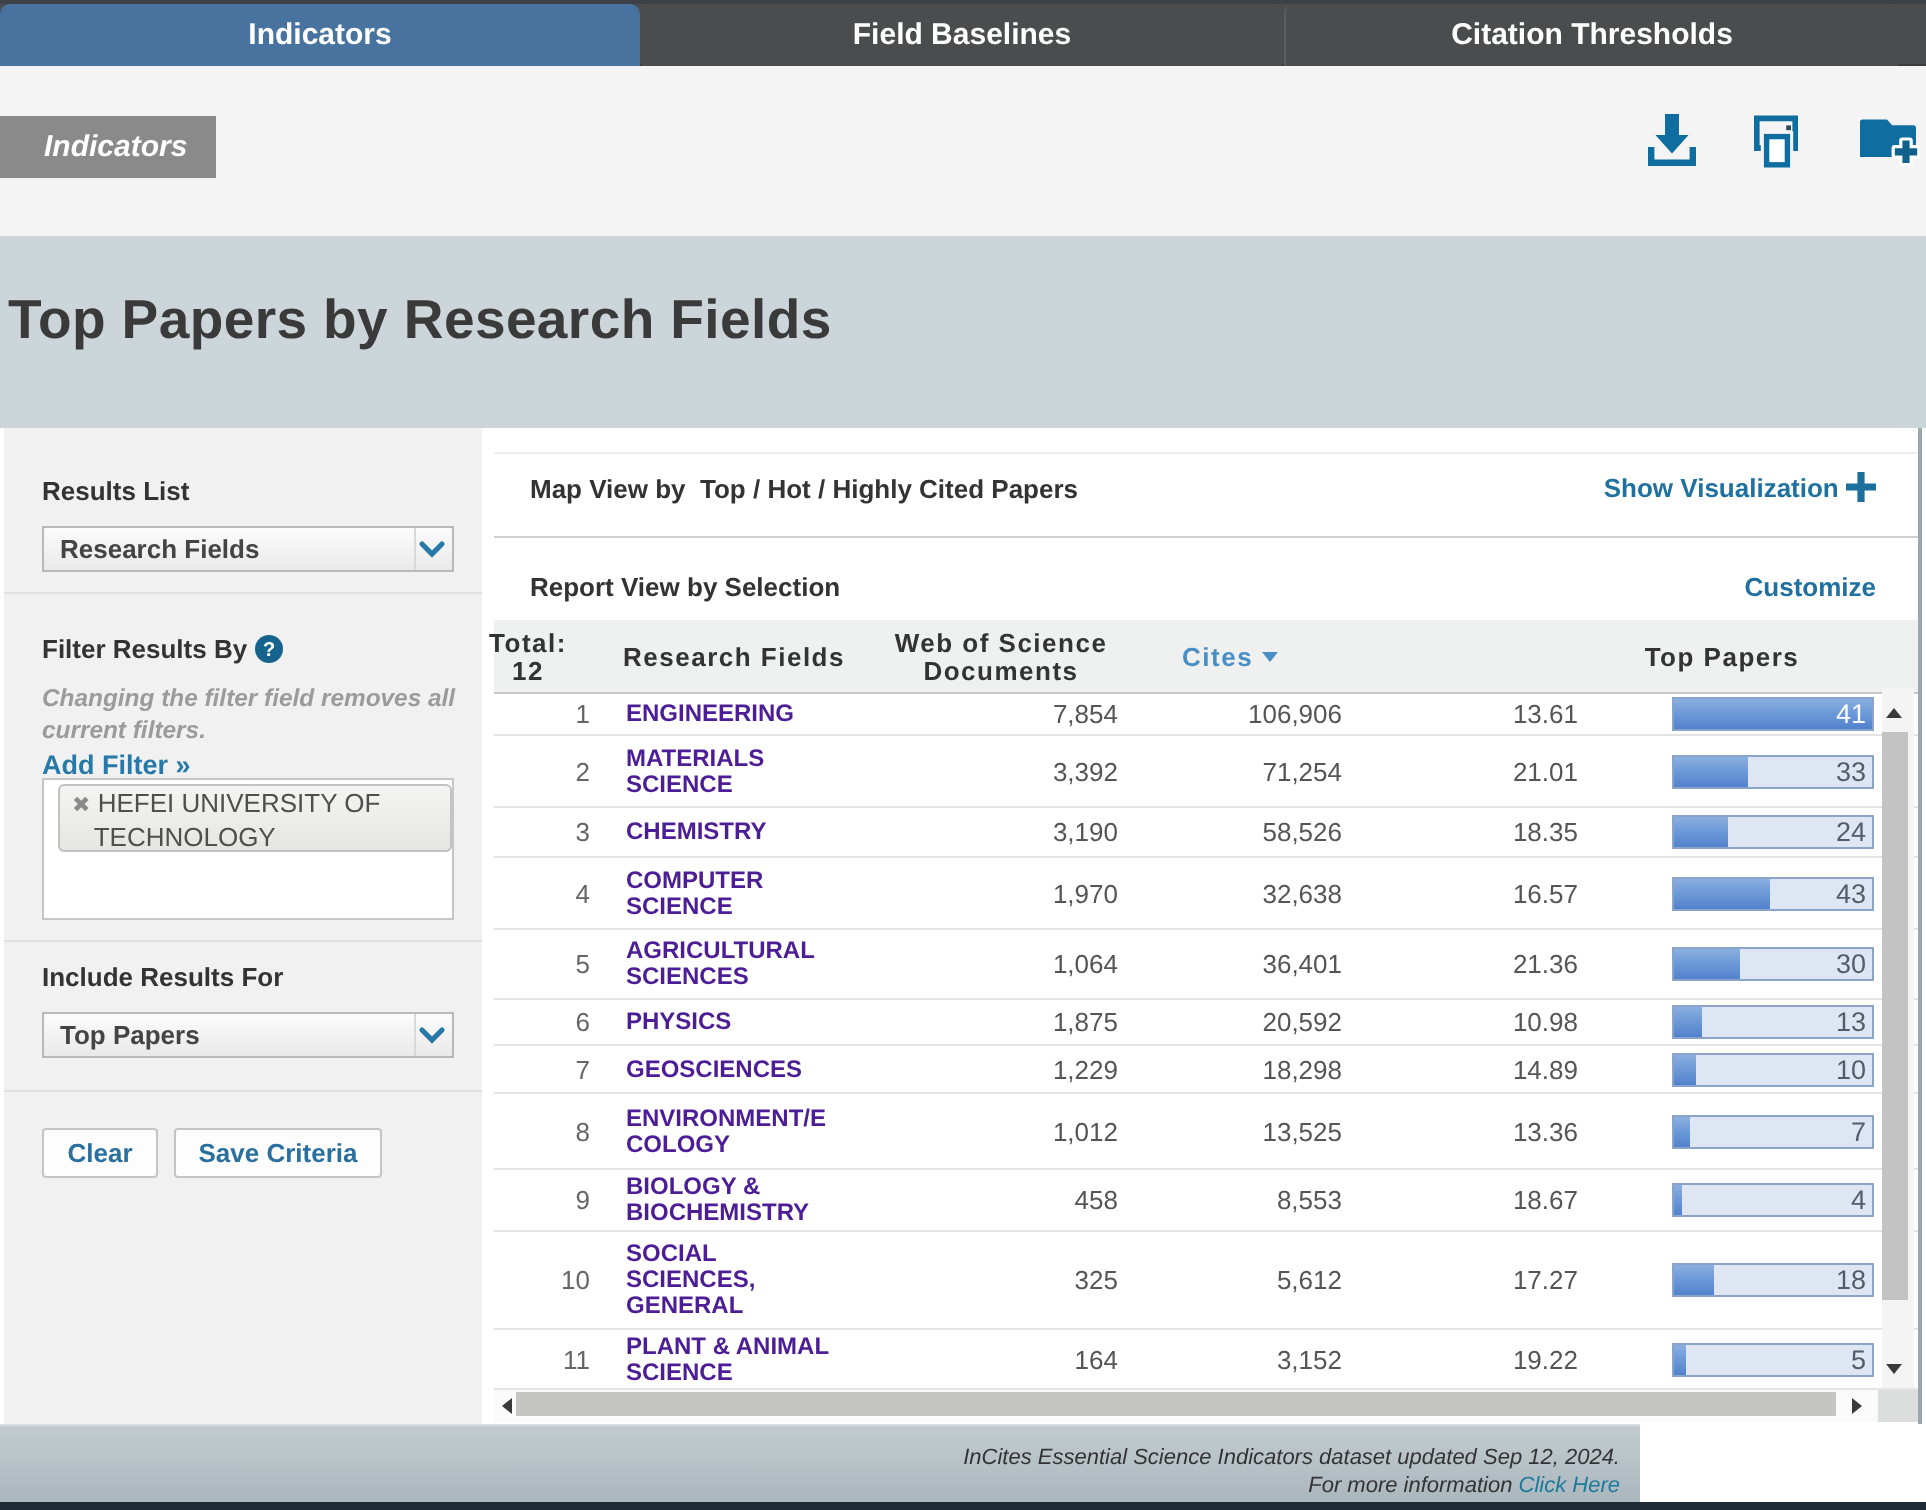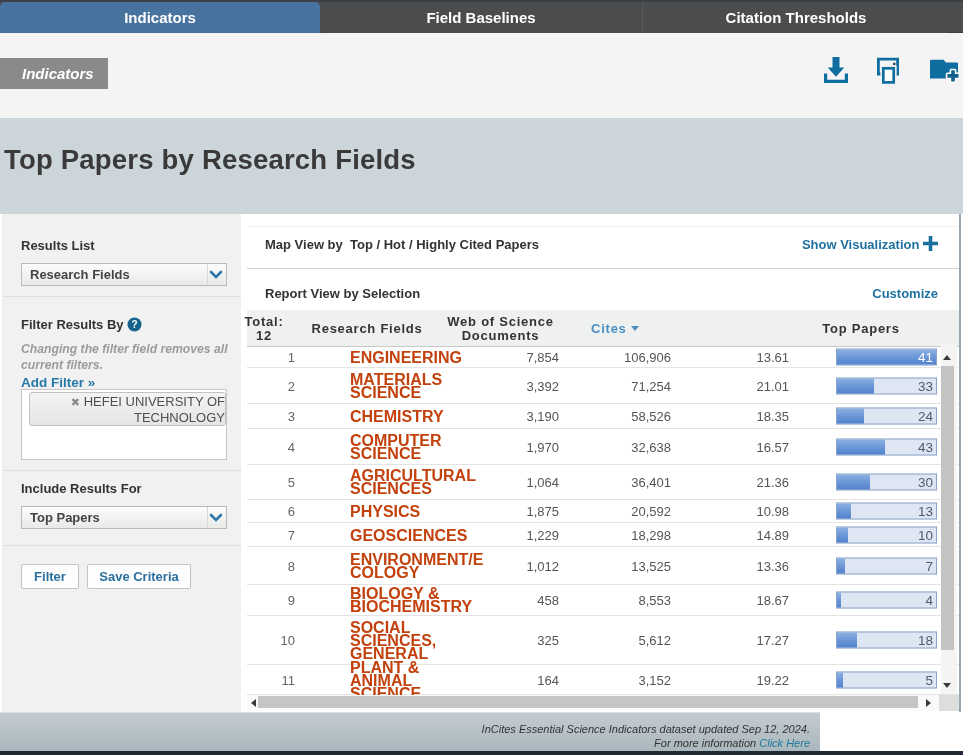--- a/index.html
+++ b/index.html
@@ -19,41 +19,41 @@
 
 #leftpanel { left:2px; top:214px; width:239px; height:499px; background:#f0f1f0; }
 .lp-label { position:absolute; left:19px; font-size:13px; font-weight:bold; color:#333; }
 .dd { position:absolute; left:19px; width:206px; height:23px; border:1px solid #b9b9b9; background:linear-gradient(#fcfcfc,#e9e9e9); font-size:13px; font-weight:bold; color:#444; line-height:21px; padding-left:8px; }
 .dd .chev { position:absolute; right:2px; top:4px; }
 .dd::before { content:""; position:absolute; right:18px; top:0; width:1px; height:21px; background:#d9d9d9; }
 .sep { position:absolute; left:0; width:239px; height:0; border-top:1px solid #e0e0dd; }
 #filterhelp { position:absolute; left:19px; top:127px; width:215px; font-size:12.2px; font-style:italic; font-weight:bold; color:#9b9b9b; line-height:16px; }
 #addfilter { position:absolute; left:19px; top:161px; font-size:13.5px; font-weight:bold; color:#2878a8; }
 #filterbox { position:absolute; left:19px; top:175px; width:206px; height:71px; background:#fff; border:1px solid #c6c6c6; }
-#filtertag { position:absolute; left:7px; top:2px; width:197px; height:34px; background:linear-gradient(#f4f4f3,#e5e5e4); border:1px solid #c2c2c2; border-radius:3px; font-size:13px; color:#4f4f4f; line-height:16px; padding:1px 0 0 6px;text-align:right; }
+#filtertag { position:absolute; left:7px; top:2px; width:197px; height:34px; background:linear-gradient(#f4f4f3,#e5e5e4); border:1px solid #c2c2c2; border-radius:3px; font-size:13px; color:#4f4f4f; line-height:16px; padding:1px 0 0 6px; }
 #filtertag .x { color:#8a8a8a; font-size:11px; }
 .btn { position:absolute; top:350px; height:25px; background:#fdfdfd; border:1px solid #c4c4c4; border-radius:2px; color:#2a6f9e; font-size:13px; font-weight:bold; text-align:center; line-height:23px; }
 
 
 #rightpanel { left:241px; top:214px; width:722px; height:499px; background:#fff; }
 #maprow { position:absolute; left:6px; top:12px; width:712px; height:43px; border-top:1px solid #efefef; border-bottom:1px solid #cfcfcf; }
 #maprow .t { position:absolute; left:18px; top:10px; font-size:13px; font-weight:bold; color:#333; }
 #showviz { position:absolute; right:21px; top:9px; font-size:13px; font-weight:bold; color:#20719f; }
 
 #reportrow { position:absolute; left:6px; top:55px; width:712px; height:41px; }
 #reportrow .t { position:absolute; left:18px; top:17px; font-size:13px; font-weight:bold; color:#333; }
 #customize { position:absolute; right:21px; top:17px; font-size:13px; font-weight:bold; color:#20719f; }
 
 
 #thead { position:absolute; left:6px; top:96px; width:712px; height:37px; background:#eff1f1; border-bottom:1px solid #c9c9c9; }
 .hc { position:absolute; top:0; height:37px; display:flex; align-items:center; justify-content:center; text-align:center; font-size:13px; font-weight:bold; color:#333; line-height:14px; letter-spacing:0.75px; }
 #rows { position:absolute; left:6px; top:133px; width:712px; }
 .row { position:relative; width:712px; border-bottom:1px solid #e4e4e4; }
 .rnk2 { position:absolute; left:10px; width:38px; text-align:right; top:50%; transform:translateY(-50%); font-size:13px; color:#666; }
-.fld { position:absolute; left:66px; top:50%; transform:translateY(-50%); width:128px; font-size:16px; font-weight:bold; color:#c2410c; line-height:13px;margin-left:37px; }
+.fld { position:absolute; left:66px; top:50%; transform:translateY(-50%); width:128px; font-size:12px; font-weight:bold; color:#4c1d95; line-height:13px; }
 .n1,.n2,.n3 { position:absolute; top:50%; transform:translateY(-50%); font-size:13px; color:#555; text-align:right; }
 .n1 { left:216px; width:96px; }
 .n2 { left:326px; width:98px; }
 .n3 { left:444px; width:98px; }
 .bar { position:absolute; left:589px; top:50%; transform:translateY(-50%); width:101px; height:17px; border:1px solid #8aa3c8; background:#dde6f2; }
 .fill { position:absolute; left:0; top:0; height:15px; background:linear-gradient(#8cafe0 0%,#6e9ad8 45%,#5282cd 100%); }
 .bval { position:absolute; right:3px; top:0; font-size:13.5px; line-height:15px; color:#515c6c; }
 .bval.w { color:#fff; }
 
 
@@ -120,21 +120,21 @@
     <div id="filtertag"><span class="x">✖</span> HEFEI UNIVERSITY OF<br>&nbsp;&nbsp;&nbsp;TECHNOLOGY</div>
   </div>
   <div class="sep" style="top:256px;"></div>
   <div class="lp-label" style="top:267px;">Include Results For</div>
   <div class="dd" style="top:292px;">Top Papers
     <svg class="chev" width="16" height="14" viewBox="0 0 16 14">
         <path d="M3 4 l5 5 5-5" fill="none" stroke="#2878a8" stroke-width="2.6" stroke-linecap="round"></path>
       </svg>
   </div>
   <div class="sep" style="top:331px;"></div>
-  <div class="btn" style="left:19px;width:58px;">Filter</div>
+  <div class="btn" style="left:19px;width:58px;">Clear</div>
   <div class="btn" style="left:85px;width:104px;">Save Criteria</div>
 </div>
 
 <div class="abs" id="rightpanel">
   <div id="maprow">
     <div class="t">Map View by&nbsp; Top / Hot / Highly Cited Papers</div>
     <div id="showviz">Show Visualization&nbsp;<svg width="15" height="15" viewBox="0 0 15 15" style="vertical-align:-2.5px;">
           <path d="M5.7 0 h3.6 v5.7 H15 v3.6 H9.3 V15 H5.7 V9.3 H0 V5.7 h5.7 z" fill="#1d6f9e"></path>
         </svg></div>
   </div>

